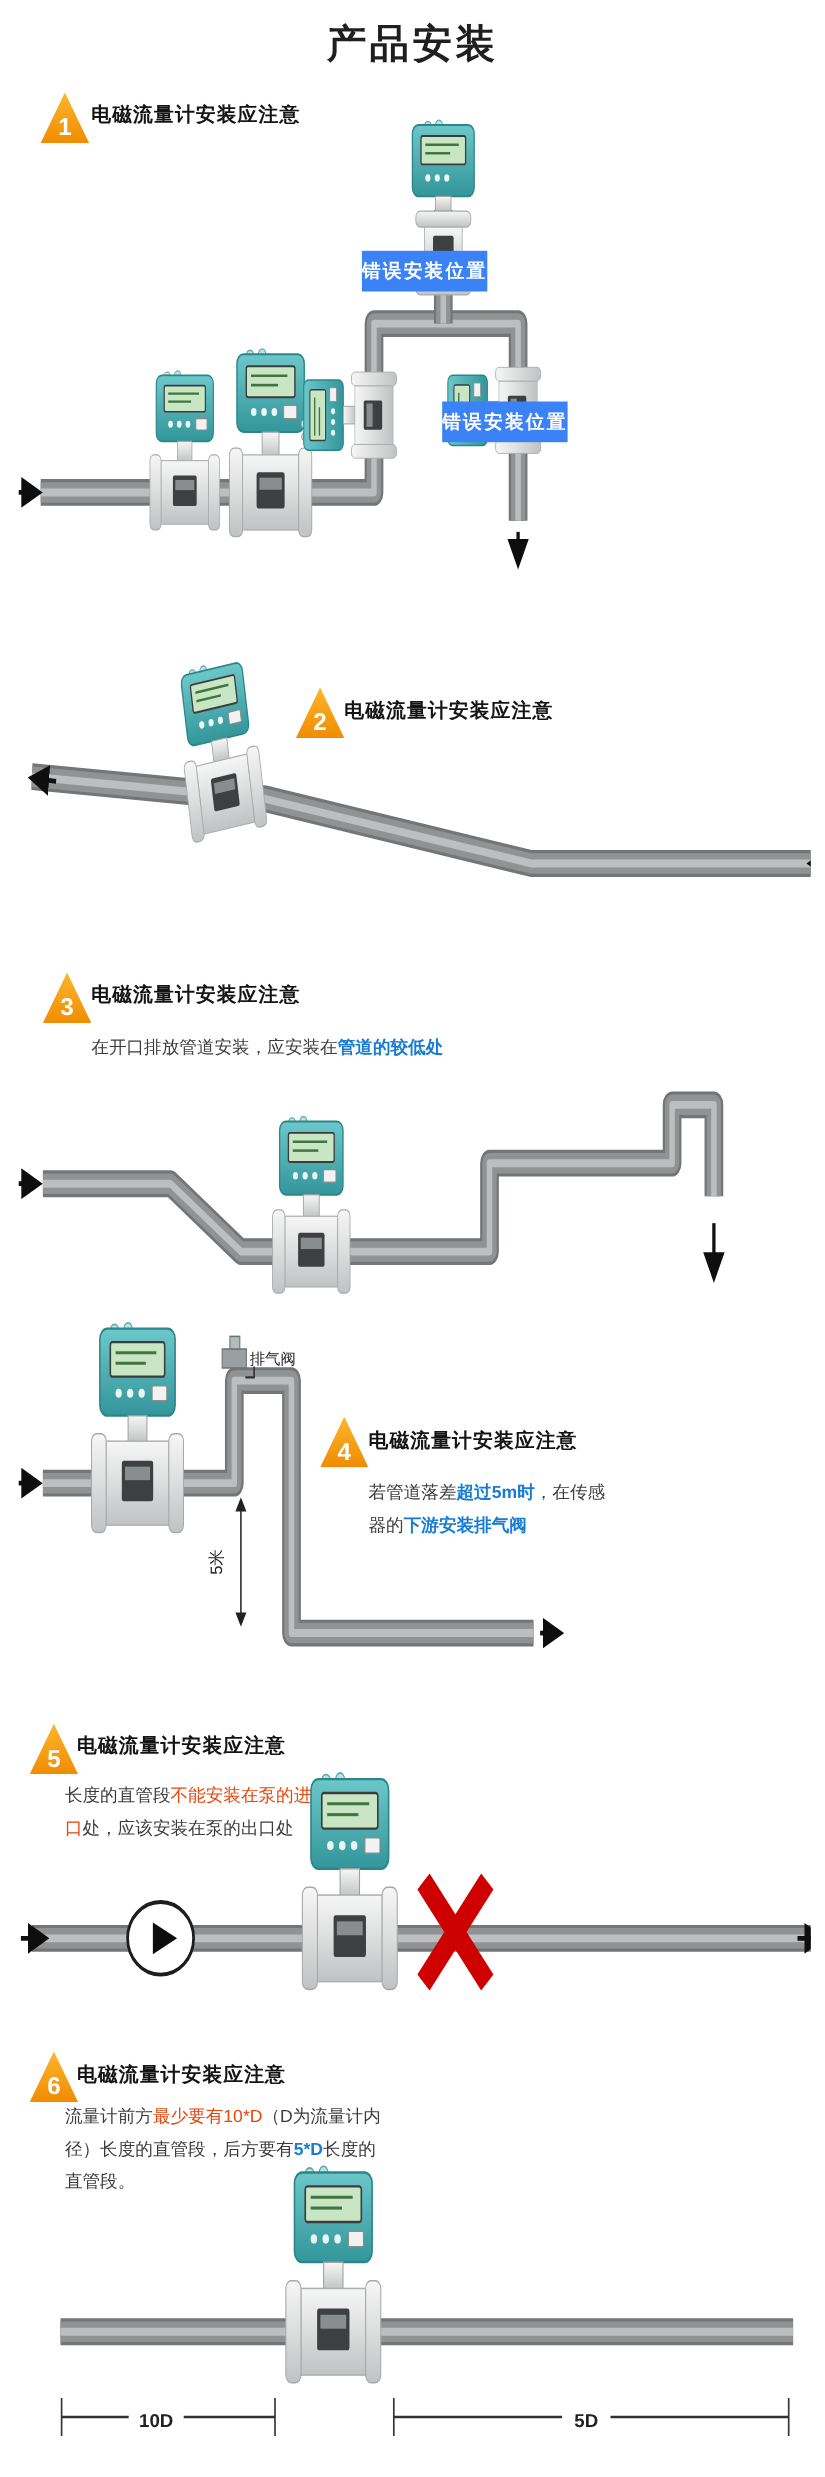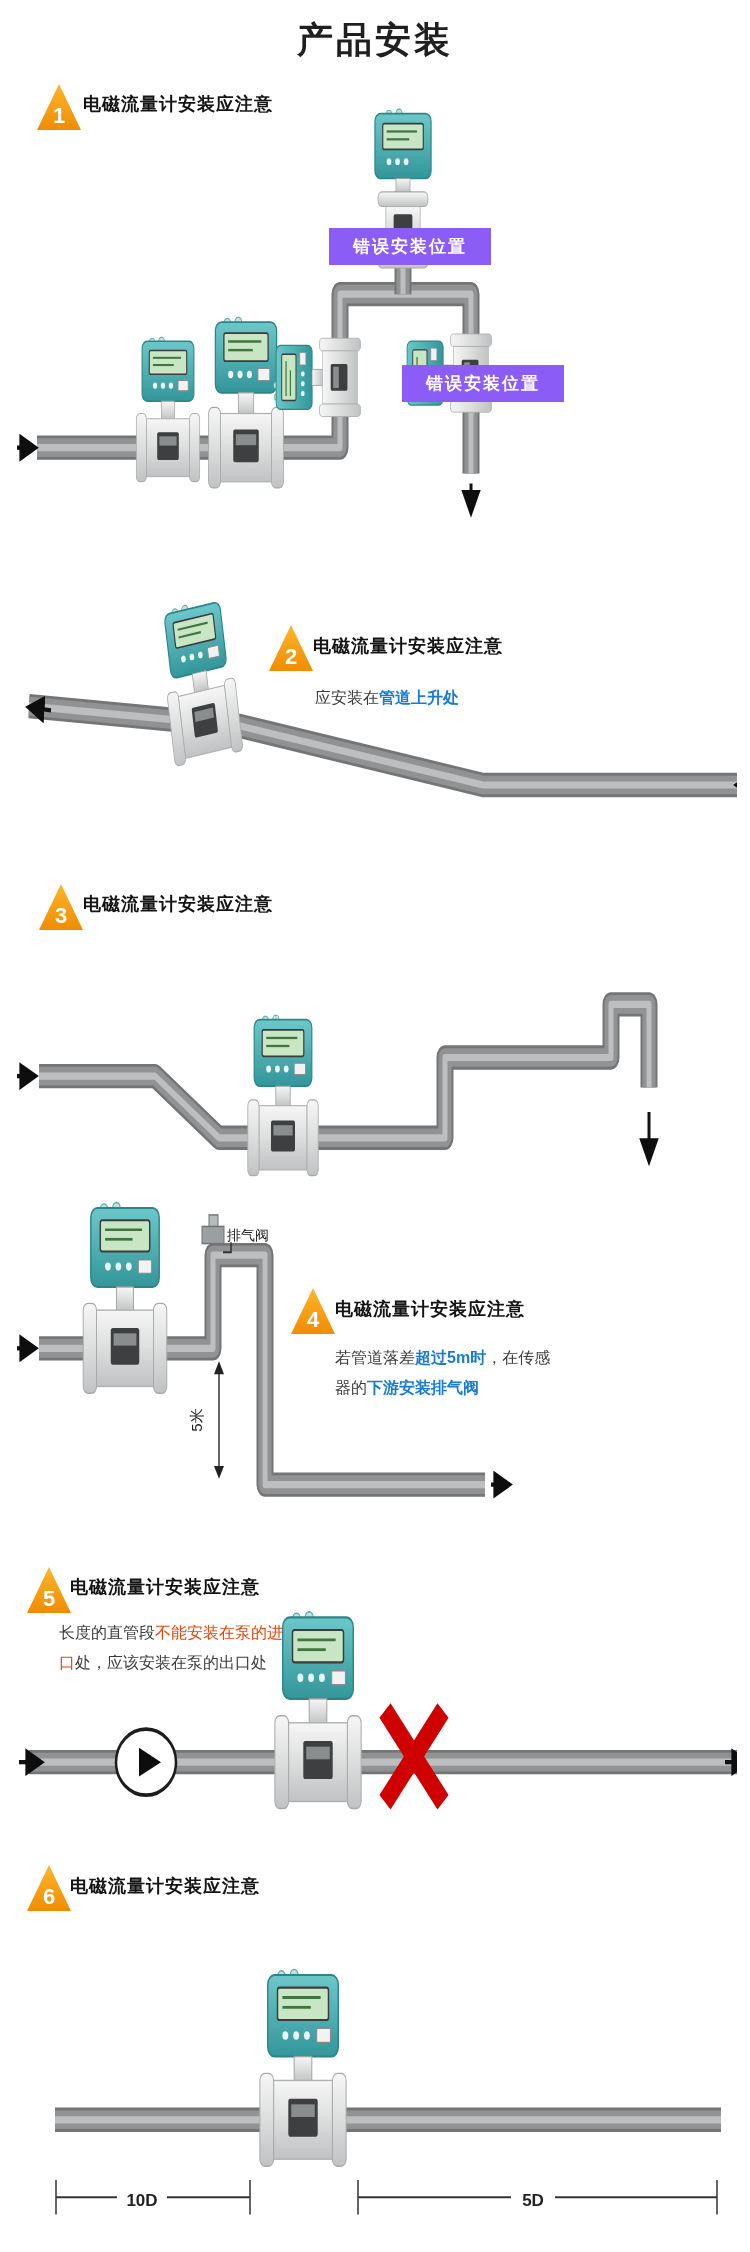--- a/index.html
+++ b/index.html
@@ -15,23 +15,23 @@
            background:linear-gradient(180deg,#fcb62c 0%,#f08c03 100%); }
   .badge span { position:absolute; left:0; right:0; bottom:1px; text-align:center;
                 color:#fff; font-size:22px; font-weight:bold; }
 
   .sec-heading { position:absolute; font-size:18px; font-weight:bold; color:#141414; letter-spacing:1px; }
 
   .body-text { position:absolute; font-size:16px; line-height:1.85; color:#3c3c3c; }
   .hl-blue { color:#187bd4; font-weight:bold; }
   .hl-red  { color:#eb4409; font-weight:normal; }
 
-  .wrong-label { position:absolute; background:#8b5cf6; color:#ffffff;
+  .wrong-label { position:absolute; background:#3b82f6; color:#ffffff;
                  font-size:17px; font-weight:bold; letter-spacing:2px;
-                 padding:7px 24px; white-space:nowrap; }
+                 padding:7px 0; white-space:nowrap; }
 
   svg.diagram { position:absolute; overflow:visible; }
   .pipe-b { fill:none; stroke:#737576; stroke-width:17; stroke-linejoin:round; }
   .pipe-m { fill:none; stroke:#909293; stroke-width:13; stroke-linejoin:round; }
   .pipe-h { fill:none; stroke:#bcbebf; stroke-width:5;  stroke-linejoin:round; }
   .flow    { stroke:#111; stroke-width:3; fill:none; }
   .dimline { stroke:#333; stroke-width:1.5; fill:none; }
   .svgtext { font-family:"Liberation Sans","DejaVu Sans",sans-serif; fill:#222; }
 </style>
 </head>
@@ -125,36 +125,36 @@
       <path class="pipe-h" d="M745 122 L470 122 L228 81 L16 67"></path>
       <line class="flow" x1="38" y1="70" x2="18" y2="68" marker-end="url(#arr)"></line>
       <line class="flow" x1="744" y1="122" x2="726" y2="122" marker-end="url(#arr)"></line>
       <use href="#fm-up" transform="translate(192,78) rotate(-9.5) scale(0.78) translate(-62,-107)"></use>
     </g>
   </svg>
   <div class="badge" style="left:256px;top:625px">
     <span>2</span>
   </div>
   <h2 class="sec-heading" style="left:300px;top:634px">电磁流量计安装应注意</h2>
-  <p class="body-text" style="left:302px;top:683px;width:420px"><span>应安装在</span><span class="hl-blue">管道上升处</span></p>
 
   <svg class="diagram" style="left:0;top:980px" width="750" height="245">
     <g transform="scale(1,1.4345)">
       <path class="pipe-b" d="M26 67 H142 L206 110 H432 V54 H598 V17 H636 V75"></path>
       <path class="pipe-m" d="M26 67 H142 L206 110 H432 V54 H598 V17 H636 V75"></path>
       <path class="pipe-h" d="M26 67 H142 L206 110 H432 V54 H598 V17 H636 V75"></path>
       <line class="flow" x1="4" y1="67" x2="20" y2="67" marker-end="url(#arr)"></line>
       <line class="flow" x1="636" y1="92" x2="636" y2="124" marker-end="url(#arr)"></line>
       <use href="#fm-up" transform="translate(270,110) scale(0.8) translate(-62,-107)"></use>
     </g>
   </svg>
   <div class="badge" style="left:26px;top:884px">
     <span>3</span>
   </div>
   <h2 class="sec-heading" style="left:70px;top:892px">电磁流量计安装应注意</h2>
+  <p class="body-text" style="left:70px;top:938px;width:520px"><span>在开口排放管道安装，应安装在</span><span class="hl-blue">管道的较低处</span></p>
 
   <svg class="diagram" style="left:0;top:1202px" width="750" height="345">
     <g transform="scale(1,1.4345)">
       <path class="pipe-b" d="M26 102 H200 V37 H252 V197 H472"></path>
       <path class="pipe-m" d="M26 102 H200 V37 H252 V197 H472"></path>
       <path class="pipe-h" d="M26 102 H200 V37 H252 V197 H472"></path>
       <rect x="189" y="17" width="22" height="12" fill="#9aa0a1" stroke="#6f7576"></rect>
       <rect x="196" y="9" width="9" height="8" fill="#b5babb" stroke="#6f7576"></rect>
       <path class="dimline" d="M218 28 V35 H210"></path>
       <line class="flow" x1="4" y1="102" x2="20" y2="102" marker-end="url(#arr)"></line>
@@ -209,14 +209,15 @@
     </g>
     <rect x="104" y="222" width="50" height="30" fill="#ffffff"></rect>
     <rect x="498" y="222" width="44" height="30" fill="#ffffff"></rect>
     <text class="svgtext" x="129" y="244" text-anchor="middle" font-size="17" font-weight="bold">10D</text>
     <text class="svgtext" x="520" y="244" text-anchor="middle" font-size="17" font-weight="bold">5D</text>
   </svg>
   <div class="badge" style="left:14px;top:1865px">
     <span>6</span>
   </div>
   <h2 class="sec-heading" style="left:57px;top:1874px">电磁流量计安装应注意</h2>
+  <p class="body-text" style="left:46px;top:1910px;width:292px"><span>流量计前方</span><span class="hl-red">最少要有10*D</span><span>（D为流量计内径）长度的直管段，后方要有</span><span class="hl-blue">5*D</span><span>长度的直管段。</span></p>
 
 </div>
 
 </body></html>

